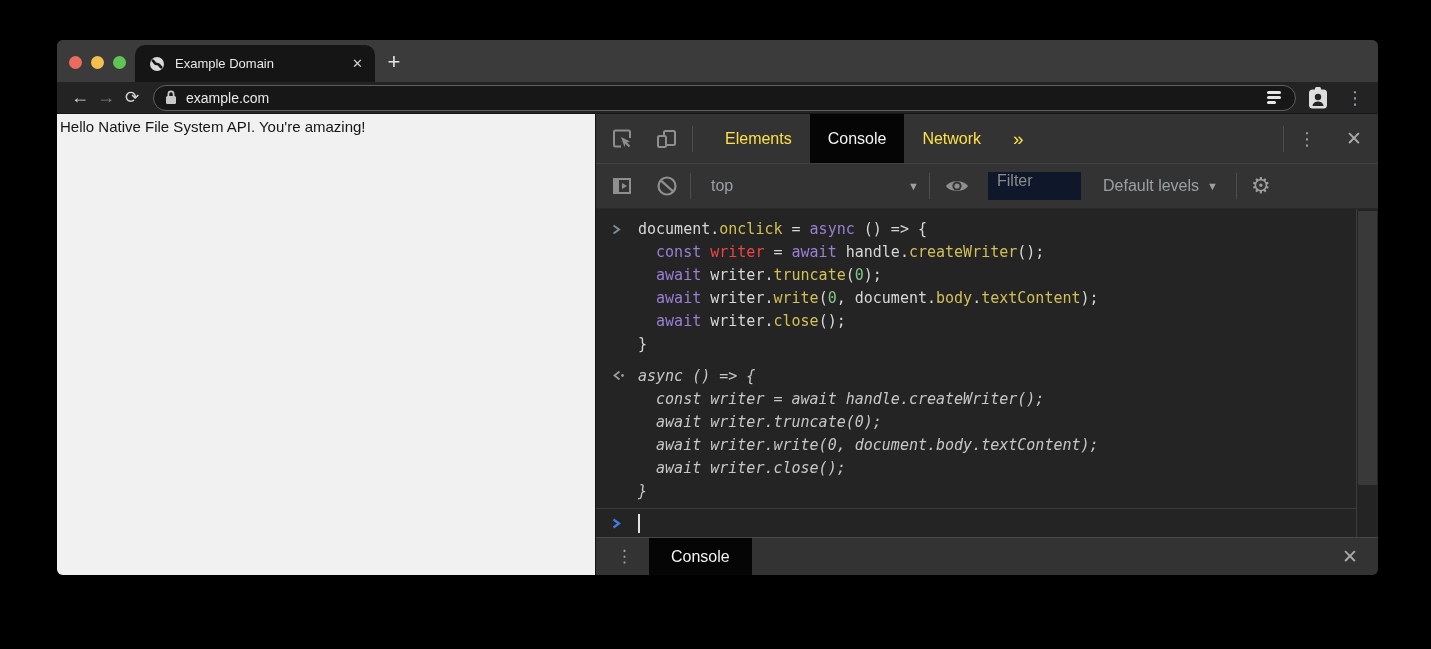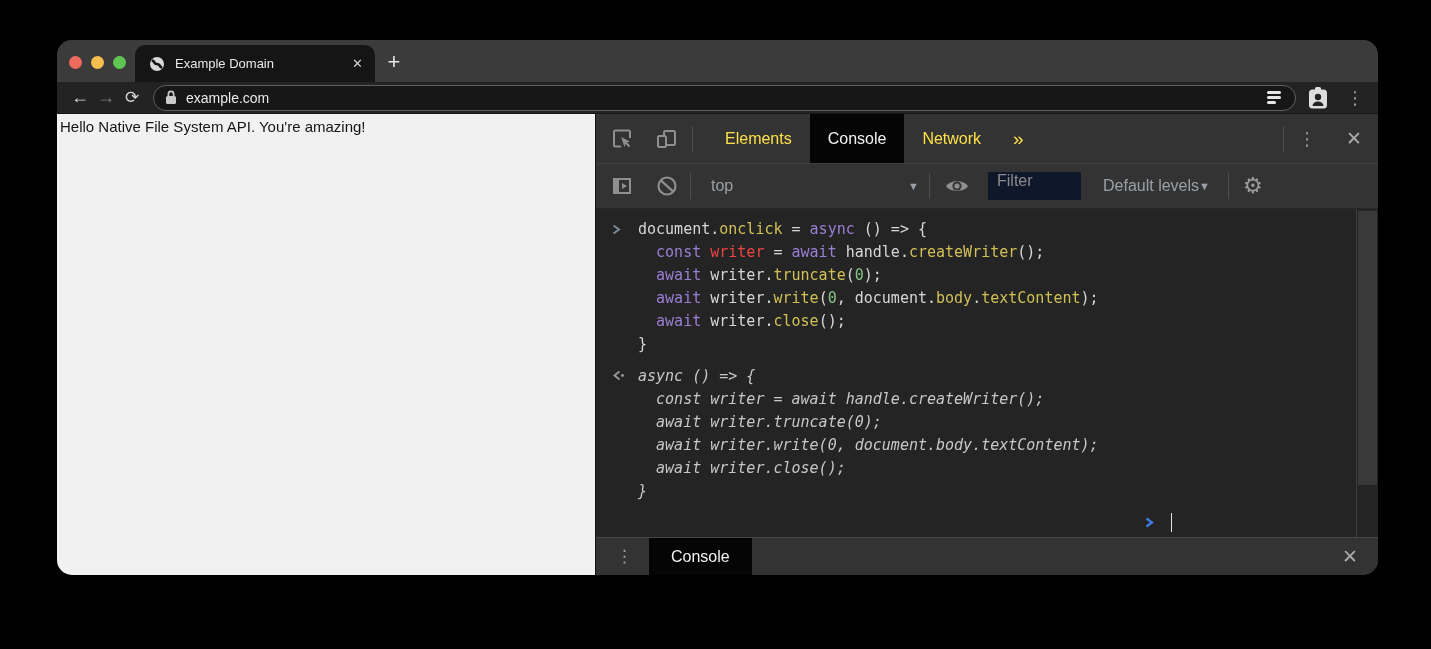--- a/index.html
+++ b/index.html
@@ -1,20 +1,20 @@
 <!DOCTYPE html>
 <html><head>
 <meta charset="utf-8">
 <style>
   * { margin:0; padding:0; box-sizing:border-box; }
   html,body { width:1431px; height:649px; background:#000; overflow:hidden;
               font-family:"Liberation Sans", sans-serif; }
 
   .window { position:absolute; left:57px; top:40px; width:1321px; height:535px;
-            border-radius:15px; overflow:hidden; display:flex; flex-direction:column;
+            border-radius:6px; overflow:hidden; display:flex; flex-direction:column;
             background:#242424; }
 
   
   .tabstrip { height:42px; background:#3b3b3b; position:relative; flex:none; }
   .traffic { position:absolute; left:12px; top:16px; display:flex; gap:9px; }
   .light { width:13px; height:13px; border-radius:50%; }
   .tab { position:absolute; left:78px; top:5px; width:240px; height:37px;
          background:#151515; border-radius:10px 10px 0 0; display:flex; align-items:center;
          padding:0 12px 0 14px; }
   .tab-title { color:#e8e8e8; font-size:13px; margin-left:10px; flex:1;
@@ -63,26 +63,26 @@
                 flex:none; border-bottom:1px solid #282828; padding:0 10px 0 6px; }
   .ctx-select { width:238px; display:flex; align-items:center; color:#9aa0a6;
                 font-size:16px; padding-left:20px; }
   .ctx-select .arrow { margin-left:auto; font-size:11px; color:#9aa0a6; padding-right:10px; }
   .filterbox { width:93px; height:28px; background:#0f172a; margin-left:18px;
                display:flex; align-items:flex-start; padding-left:9px; }
   .filterbox input { background:transparent; border:none; outline:none; width:80px;
                      color:#cfcfcf; font-size:16px; font-family:"Liberation Sans",sans-serif; }
   .filterbox input::placeholder { color:#8b8b8b; }
   .levels { color:#9aa0a6; font-size:16px; margin-left:22px; display:flex;
-            align-items:center; }
+            align-items:center; gap:8px; }
   .levels .arrow { font-size:11px; }
   .gear { color:#9e9e9e; font-size:22px; padding:0 6px 0 0; line-height:1; }
 
   
-  .dt-console { flex:1; position:relative; display:flex; 
+  .dt-console { flex:1; position:relative; display:flex; flex-direction:column;
                 font-family:"DejaVu Sans Mono", monospace; font-size:15px;
                 color:#d7d7d7; min-height:0; overflow:hidden; }
   .messages { padding-top:9px; }
   .entry { position:relative; padding:0 30px 5px 42px; }
   .entry.result { padding-top:4px; font-style:italic; color:#c7c7c7; }
   .code-line { height:23px; line-height:23px; white-space:pre; }
   .marker { position:absolute; left:15px; top:4px; width:14px; height:16px; }
   .entry.result .marker { top:8px; }
   .tk-d { color:#d7d7d7; }
   .tk-k { color:#9a7fd5; }

